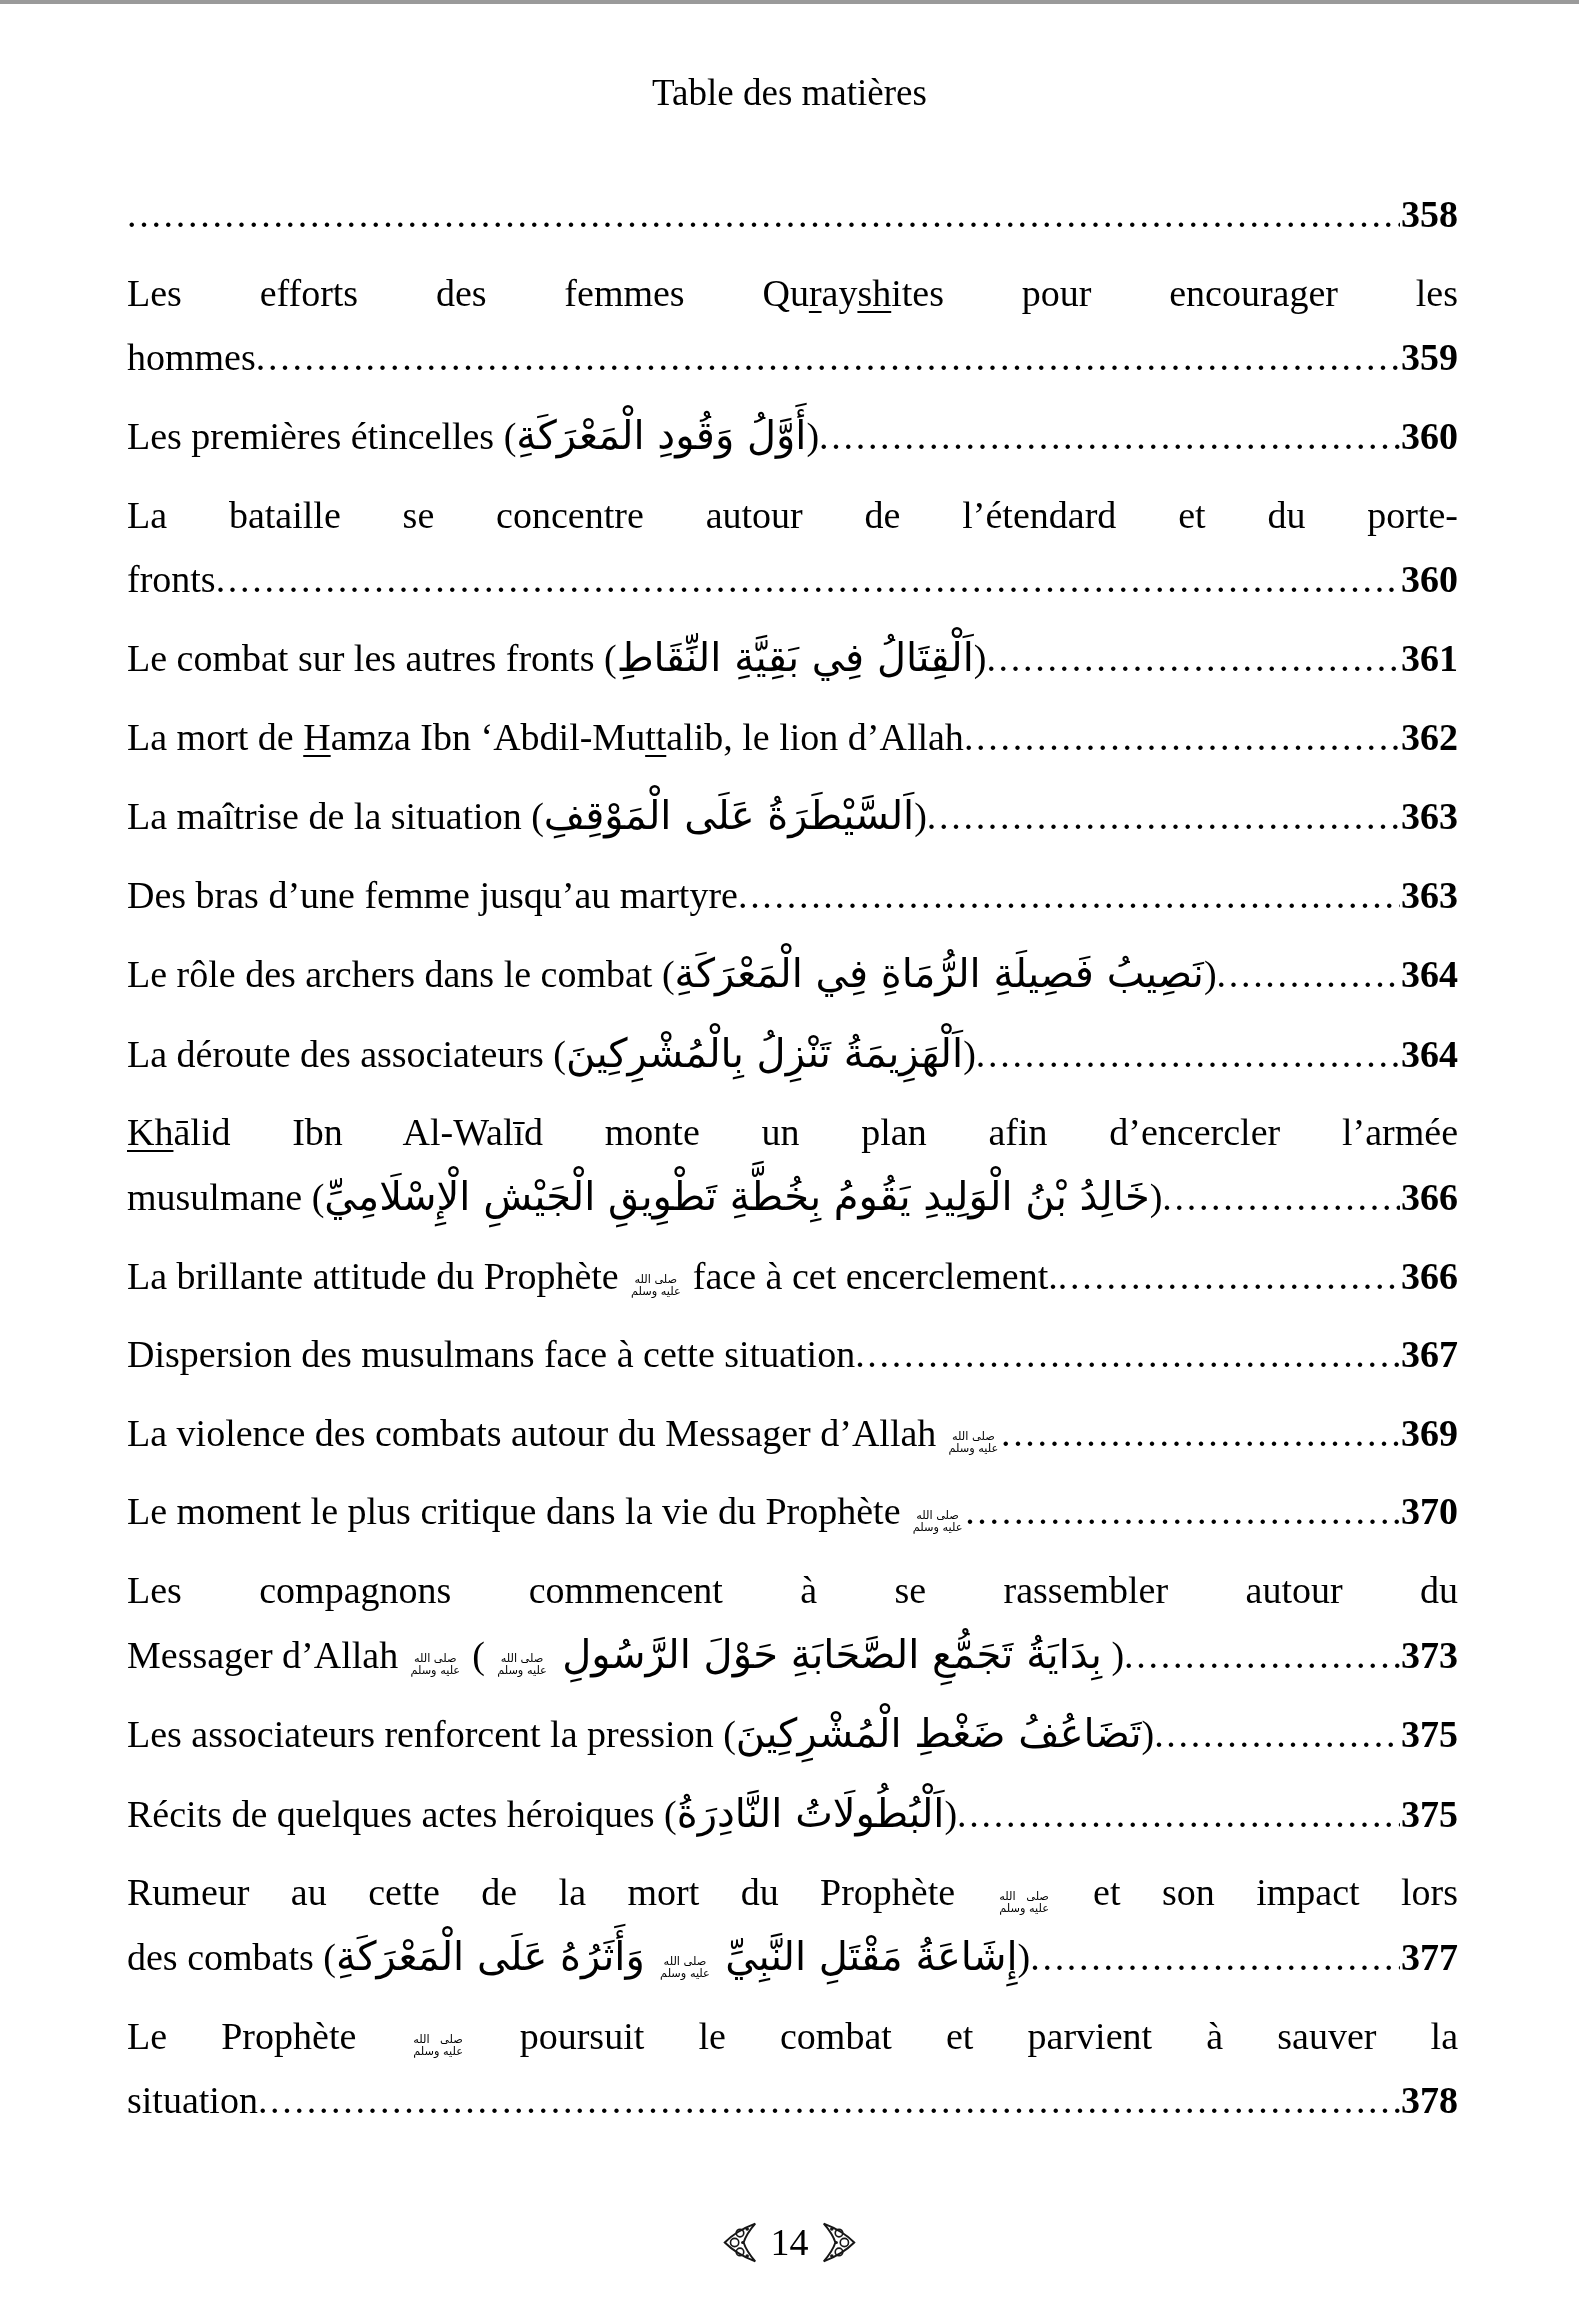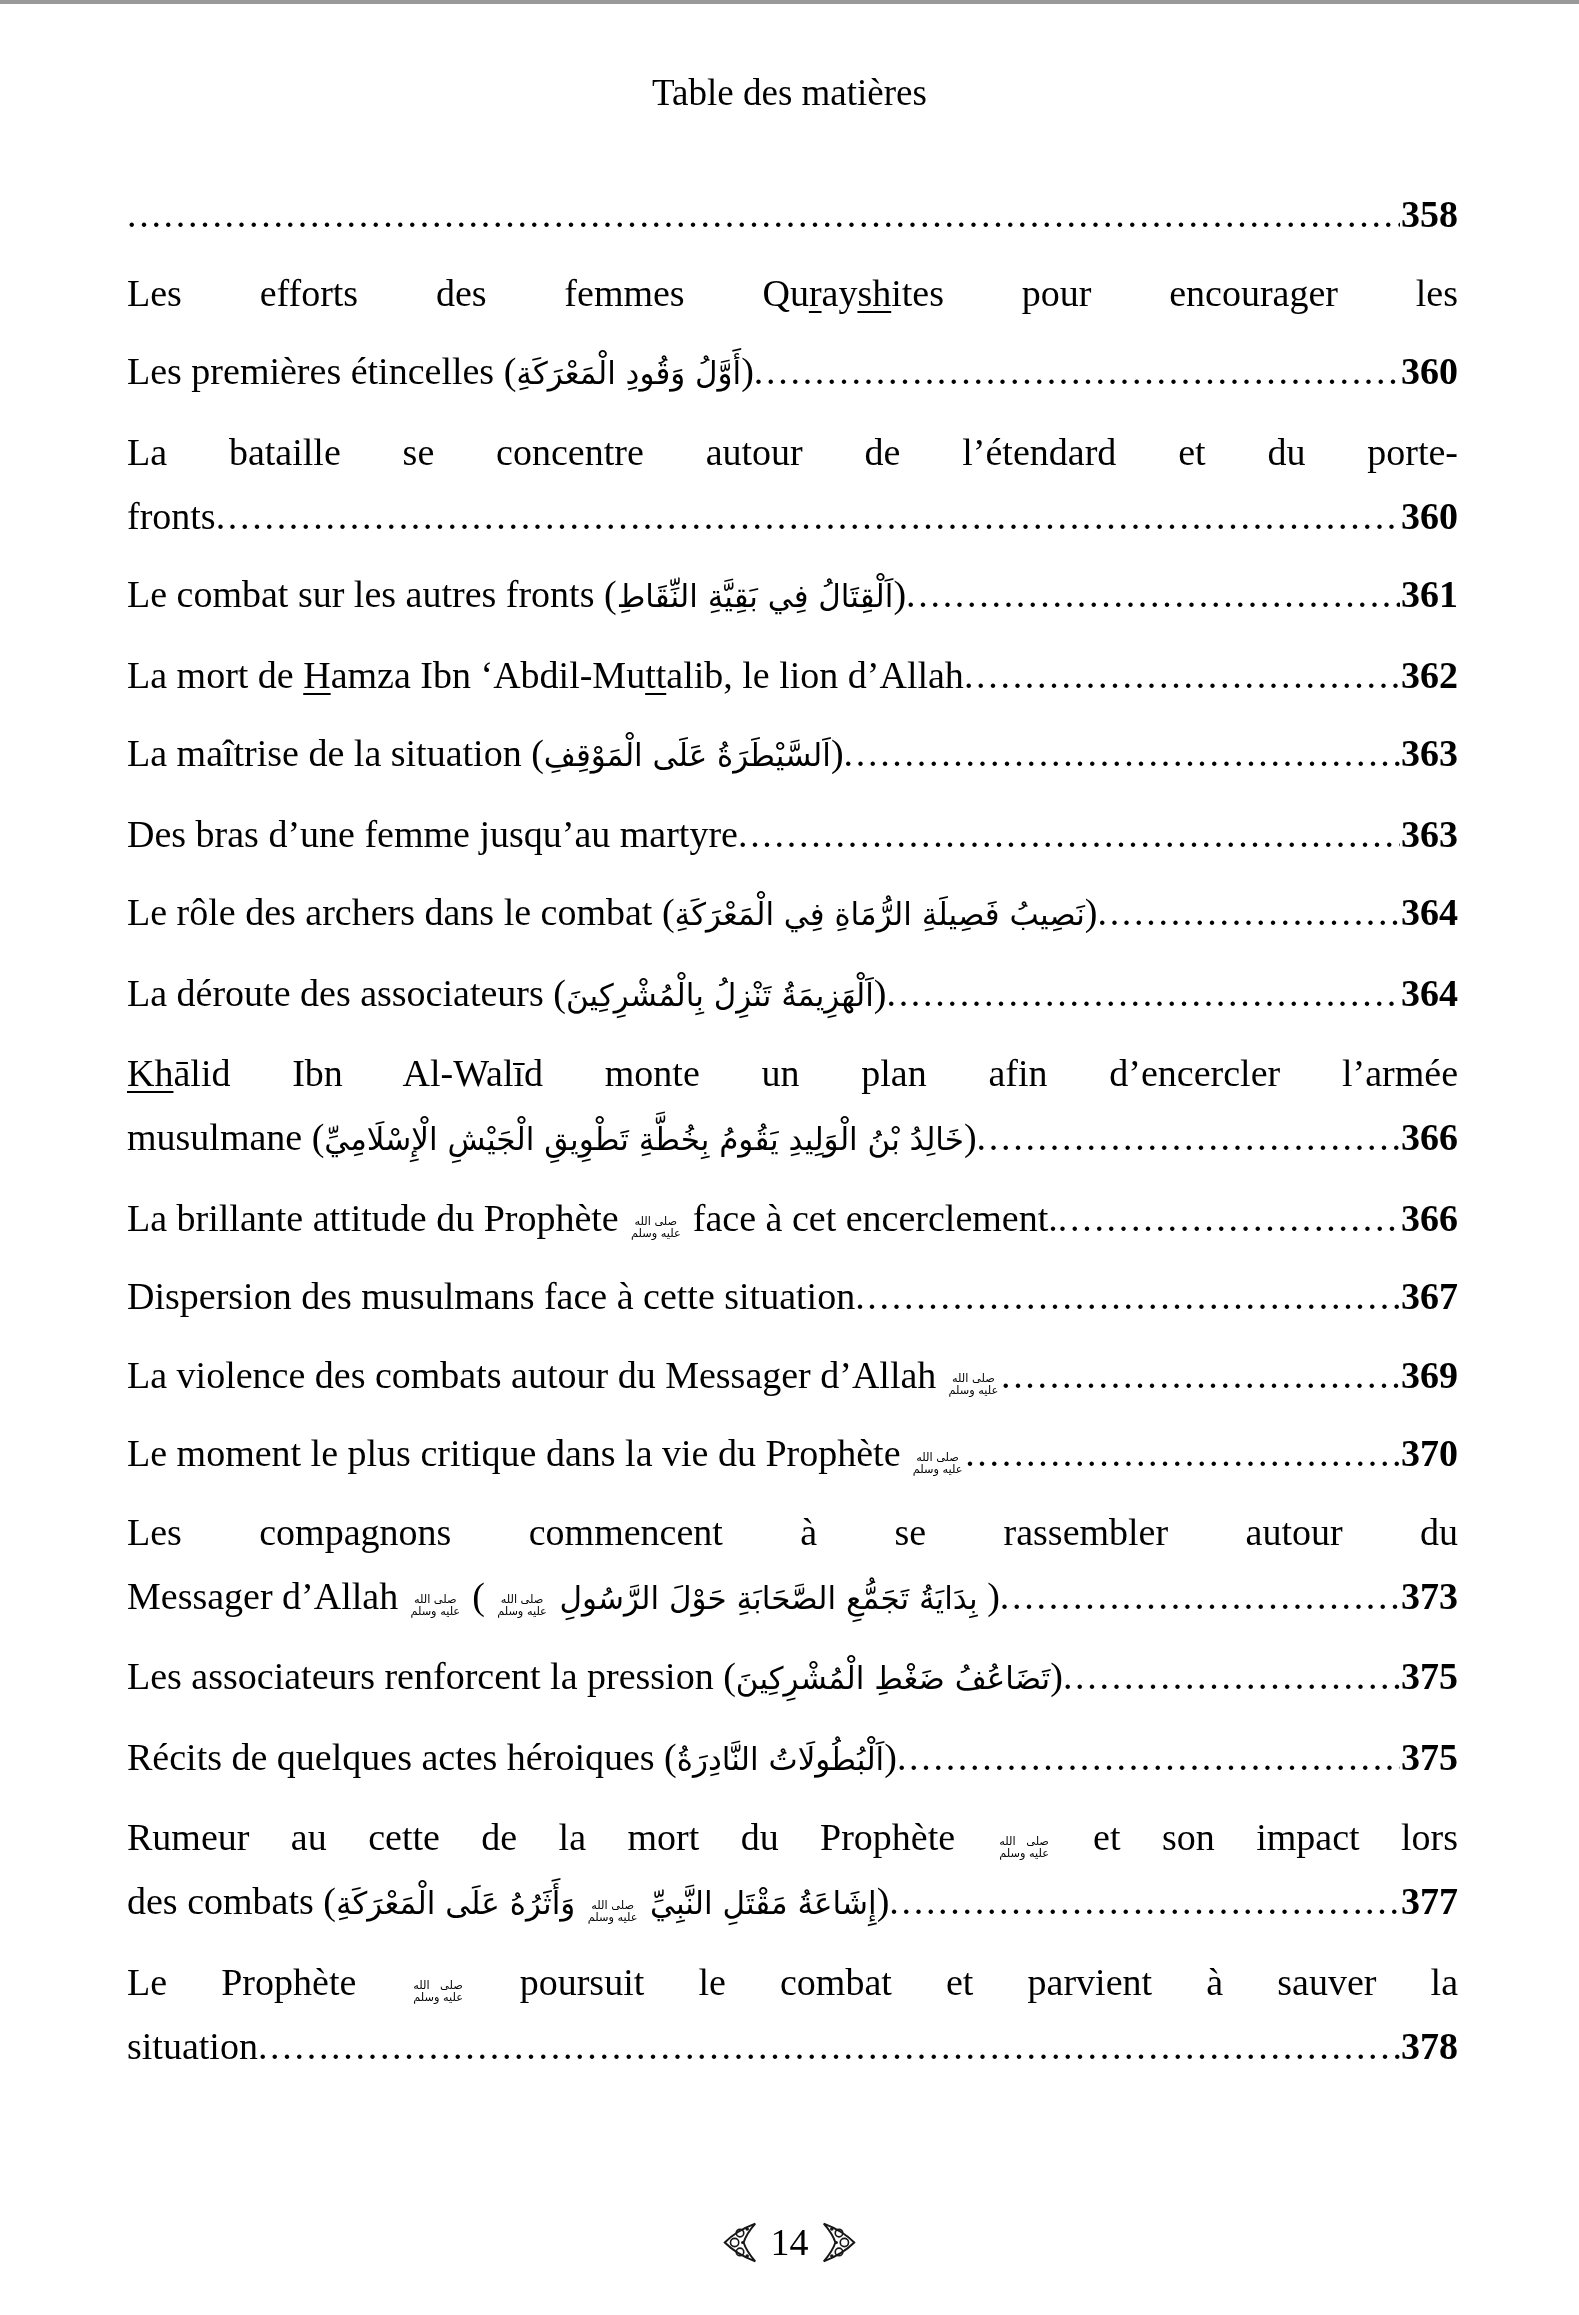--- a/index.html
+++ b/index.html
@@ -46,21 +46,21 @@
     letter-spacing:2.7px;
   }
   .pg{ white-space:nowrap; padding-left:0.9px;font-weight:bold; }
   .u{
     text-decoration:underline;
     text-decoration-thickness:2.3px;
     text-underline-offset:5.4px;
   }
   .ar{
     font-family:"DejaVu Sans",sans-serif;
-    font-size:31px;
+    font-size:40px;
     direction:rtl;
     unicode-bidi:isolate;
   }
   .arwrap{
     direction:rtl;
     unicode-bidi:isolate;
   }
   .saw{
     display:inline-block;
     text-align:center;
@@ -92,20 +92,25 @@
 
   <div class="toc" id="toc">
       <div class="entry">
         <div class="lline">
           <span class="leader"></span>
           <span class="pg">358</span>
         </div>
       </div>
       <div class="entry">
         <div class="jline"><span>Les efforts des femmes Qu</span><span class="u">r</span><span>ay</span><span class="u">sh</span><span>ites pour encourager les</span></div>
+        <div class="lline">
+          <span class="txt"><span>hommes</span></span>
+          <span class="leader"></span>
+          <span class="pg">359</span>
+        </div>
       </div>
       <div class="entry">
         <div class="lline">
           <span class="txt"><span>Les premières étincelles (</span><span class="ar" dir="rtl">أَوَّلُ وَقُودِ الْمَعْرَكَةِ</span><span>)</span></span>
           <span class="leader"></span>
           <span class="pg">360</span>
         </div>
       </div>
       <div class="entry">
         <div class="jline"><span>La bataille se concentre autour de l’étendard et du porte-</span></div>

